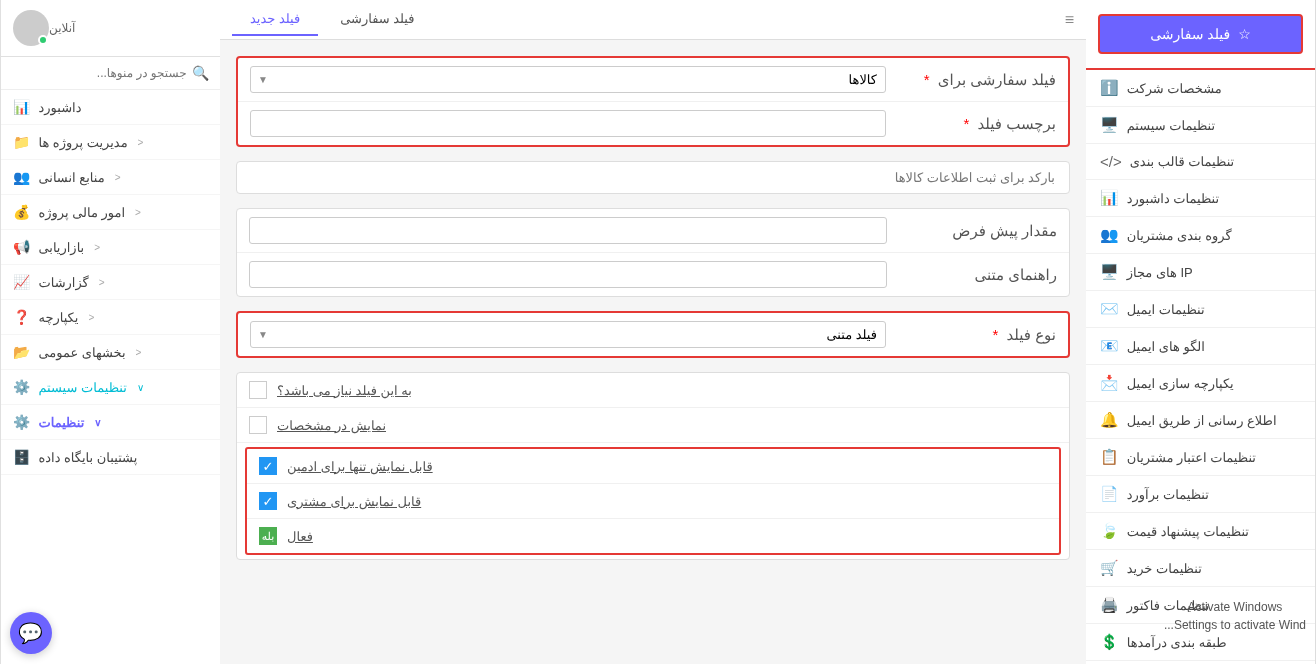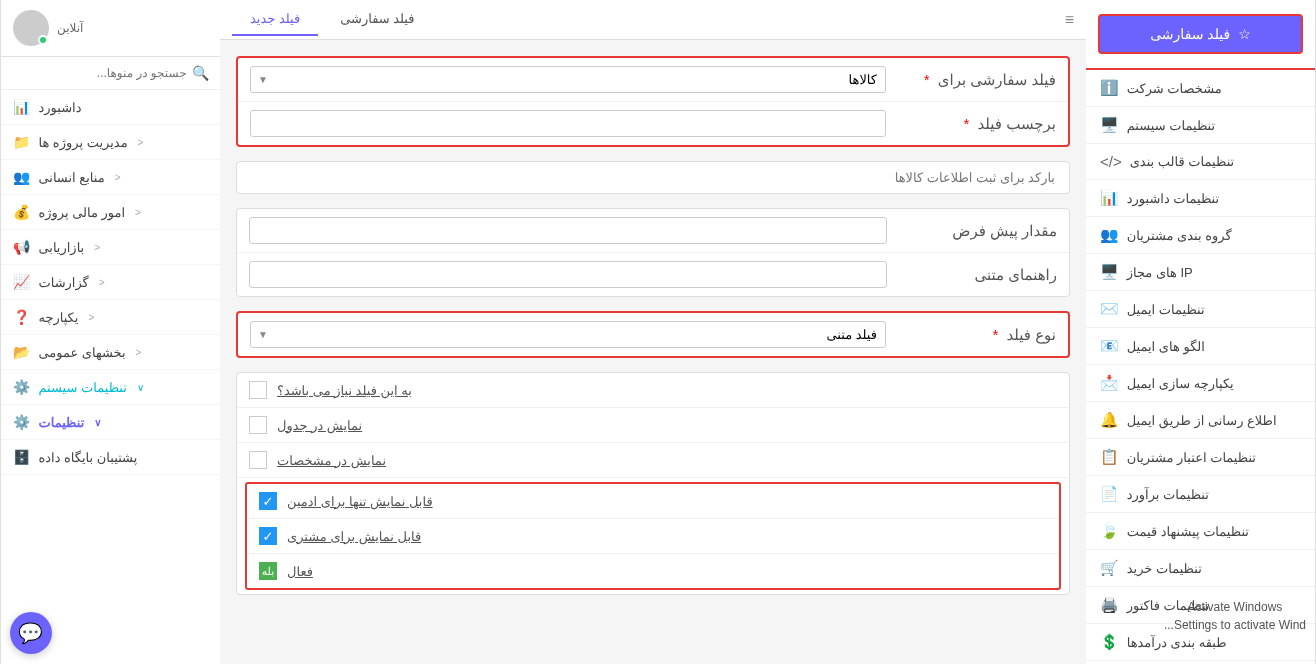--- a/index.html
+++ b/index.html
@@ -23,21 +23,20 @@
       height: 100%;
       overflow-y: auto;
       flex-shrink: 0;
     }
     .sidebar-header {
       padding: 10px 12px;
       border-bottom: 1px solid #e0e0e0;
       display: flex;
       align-items: center;
       justify-content: flex-end;
-      gap: 8px;
     }
     .user-avatar {
       width: 36px;
       height: 36px;
       border-radius: 50%;
       background: #ccc;
       position: relative;
     }
     .user-avatar .online-dot {
       width: 10px;
@@ -478,24 +477,20 @@
       </div>
     </div>
 
     <div class="form-section">
 
       <div class="checkbox-row">
         <span class="checkbox-label">به این فیلد نیاز می باشد؟</span>
         <div class="checkbox-plain"></div>
       </div>
 
-      <div class="checkbox-row">
-        <span class="checkbox-label">نمایش در جدول</span>
-        <div class="checkbox-plain"></div>
-      </div>
 
       <div class="checkbox-row">
         <span class="checkbox-label">نمایش در مشخصات</span>
         <div class="checkbox-plain"></div>
       </div>
 
       <div style="border: 2px solid #e53935; margin: 4px 8px; border-radius: 3px; background: #fff;">
 
         <div class="checkbox-row">
           <span class="checkbox-label">قابل نمایش تنها برای ادمین</span>

